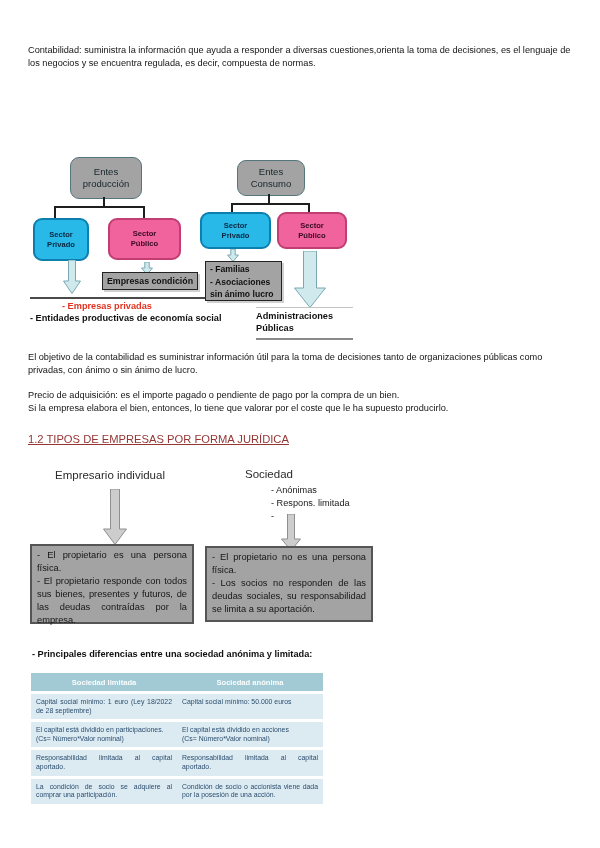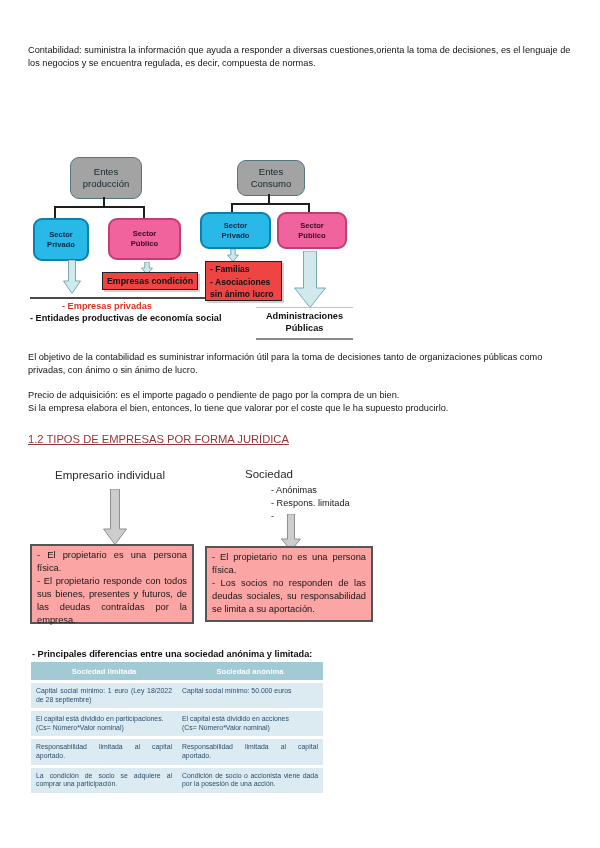--- a/index.html
+++ b/index.html
@@ -21,43 +21,43 @@
     font-size:9.5px;line-height:12px;color:#15252a;
   }
   .sector-box{
     border-radius:9px;display:flex;align-items:center;justify-content:center;
     text-align:center;font-size:7.6px;font-weight:bold;line-height:10px;
   }
   .sector-blue{background:#29b9e9;border:2px solid #0d7fae;color:#0b2740;}
   .sector-pink{background:#f0639d;border:2px solid #c23d72;color:#3a0a22;}
   .conn{background:#1f1f1f;}
   .white-box{
-    background:#ef4444;border:1.2px solid #222;box-shadow:2px 2px 0 rgba(120,120,120,.35);
+    background:#a3a3a3;border:1.2px solid #222;box-shadow:2px 2px 0 rgba(120,120,120,.35);
     font-weight:bold;color:#111;
   }
   .red-line{color:#e23322;font-weight:bold;font-size:9.2px;}
   .black-line{color:#111;font-weight:bold;font-size:9.2px;}
   .admin{
-    text-align:center;font-weight:bold;font-size:9.2px;line-height:11.5px;color:#111;
+    font-weight:bold;font-size:9.2px;line-height:11.5px;color:#111;
     border-top:1px solid #c4c4c4;border-bottom:2px solid #8a8a8a;padding:3px 0 4px;
   }
 
   
   .d2-label{font-size:11.5px;color:#2b2b2b;}
   .d2-list{font-size:9.2px;line-height:13px;color:#202020;}
   .info-box{
-    background:#fca5a5;border:2px solid #555;padding:3px 5px;
+    background:#a3a3a3;border:2px solid #555;padding:3px 5px;
     font-size:9.3px;line-height:13px;color:#161616;text-align:justify;
   }
 
   
   .cmp-table{display:grid;grid-template-columns:146px 146px;row-gap:3px;background:#fff;}
   .cmp-th{
     background:#a2cad5;color:#fbfdfd;font-weight:bold;font-size:7.6px;
-    height:18px;display:flex;align-items:center;justify-content:center;
+    height:18px;display:flex;align-items:center;justify-content:center;margin-top:11px;
   }
   .cmp-td{
     background:#dcebf2;color:#2b4d6e;font-size:6.9px;line-height:8.6px;
     padding:4px 5px;text-align:justify;
   }
 </style>
 </head>
 <body>
 
 <div class="page">

